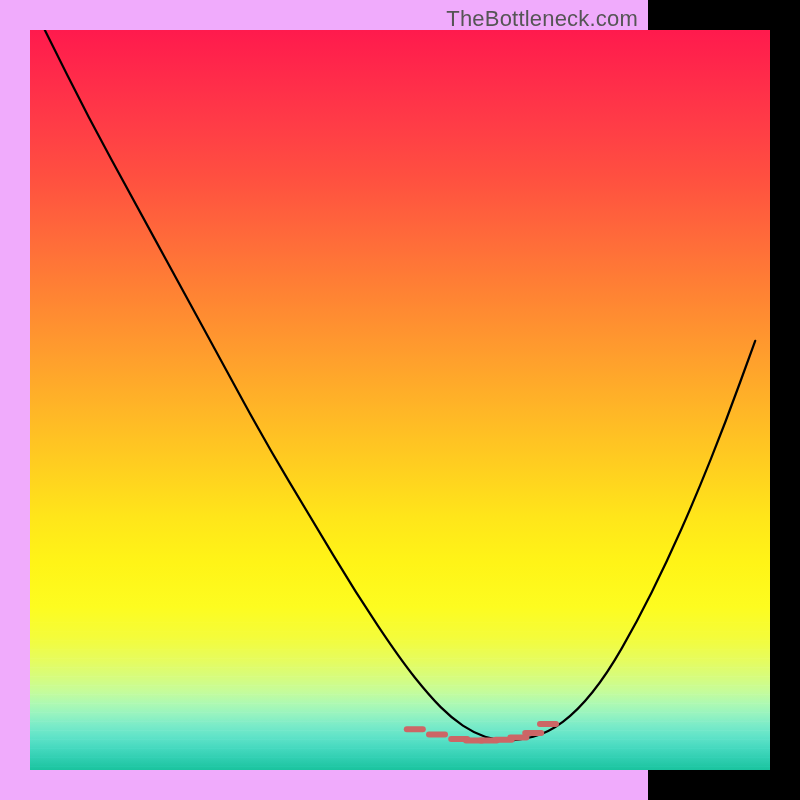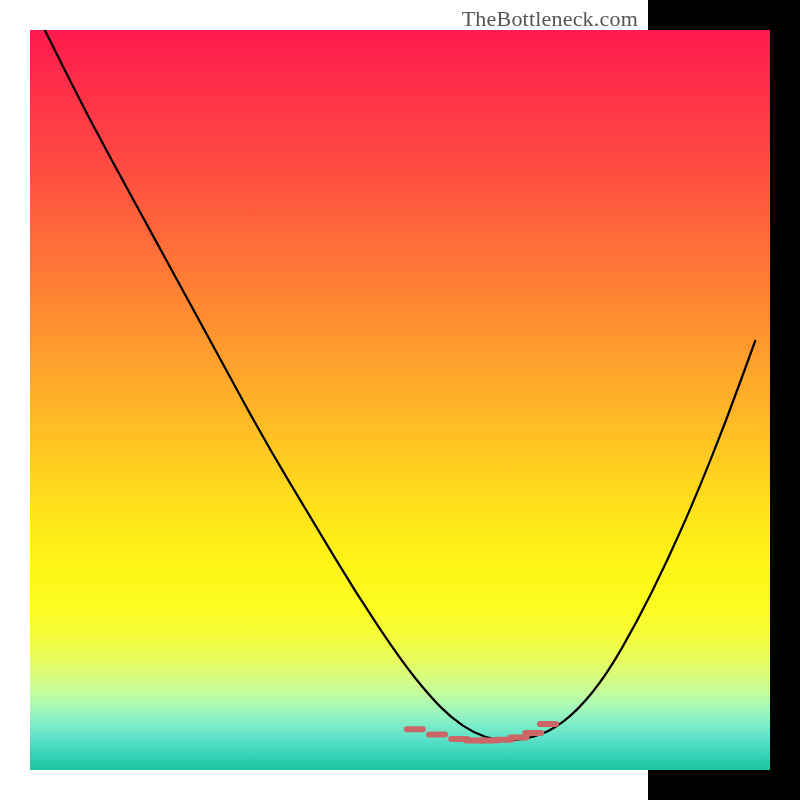--- a/index.html
+++ b/index.html
@@ -8,22 +8,21 @@
     width: 800px;
     height: 800px;
     background: #000;
     overflow: hidden;
     font-family: Arial, Helvetica, sans-serif;
   }
   .frame {
     position: relative;
     width: 648px;
     height: 800px;
-    background: #ffffff;
-    font-family: Liberation Serif, serif;
+    background: #f0abfc;
   }
   .plot-area {
     position: absolute;
     left: 30px;
     top: 30px;
     width: 740px;
     height: 740px;
     
     background: linear-gradient(
       to bottom,

